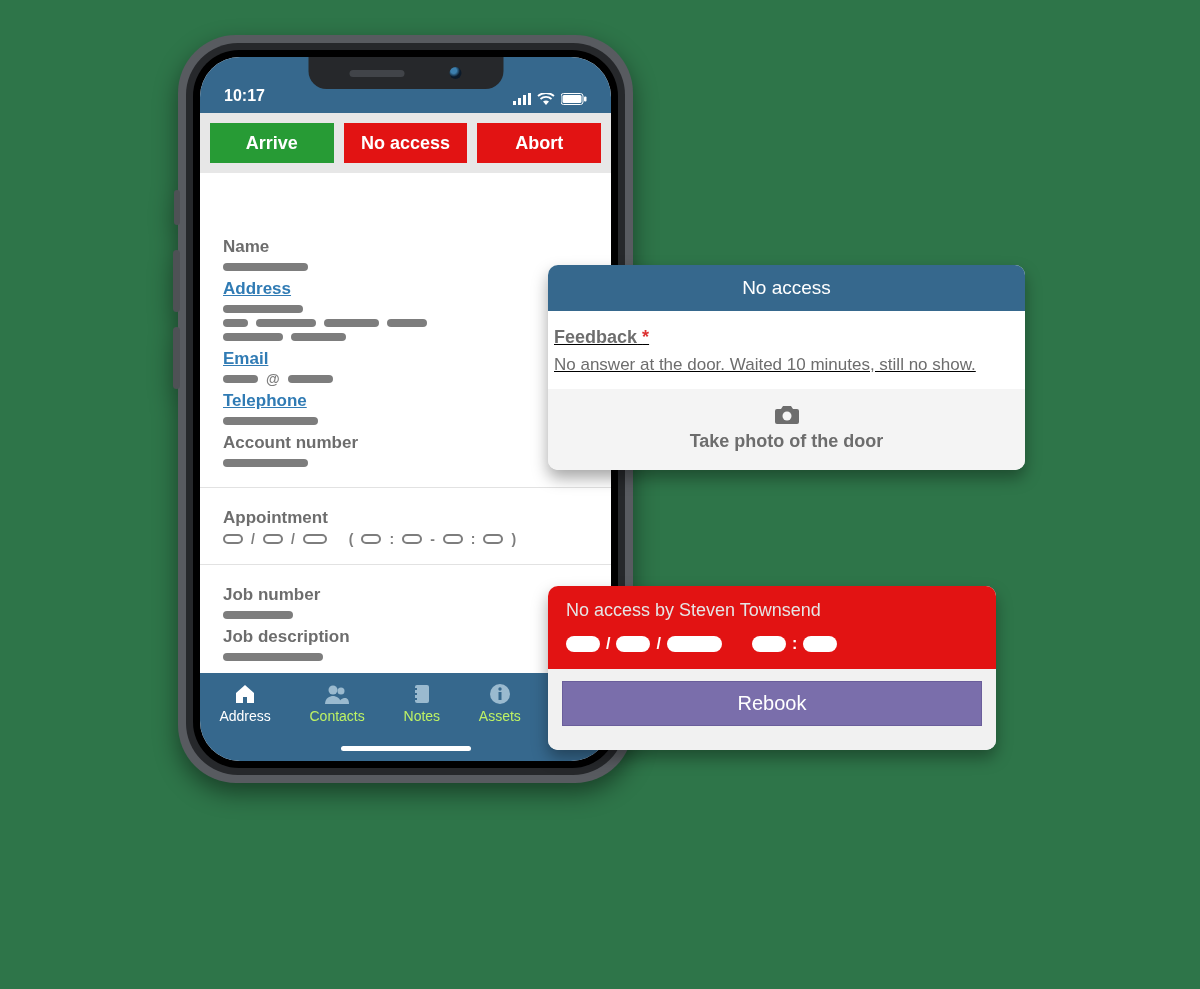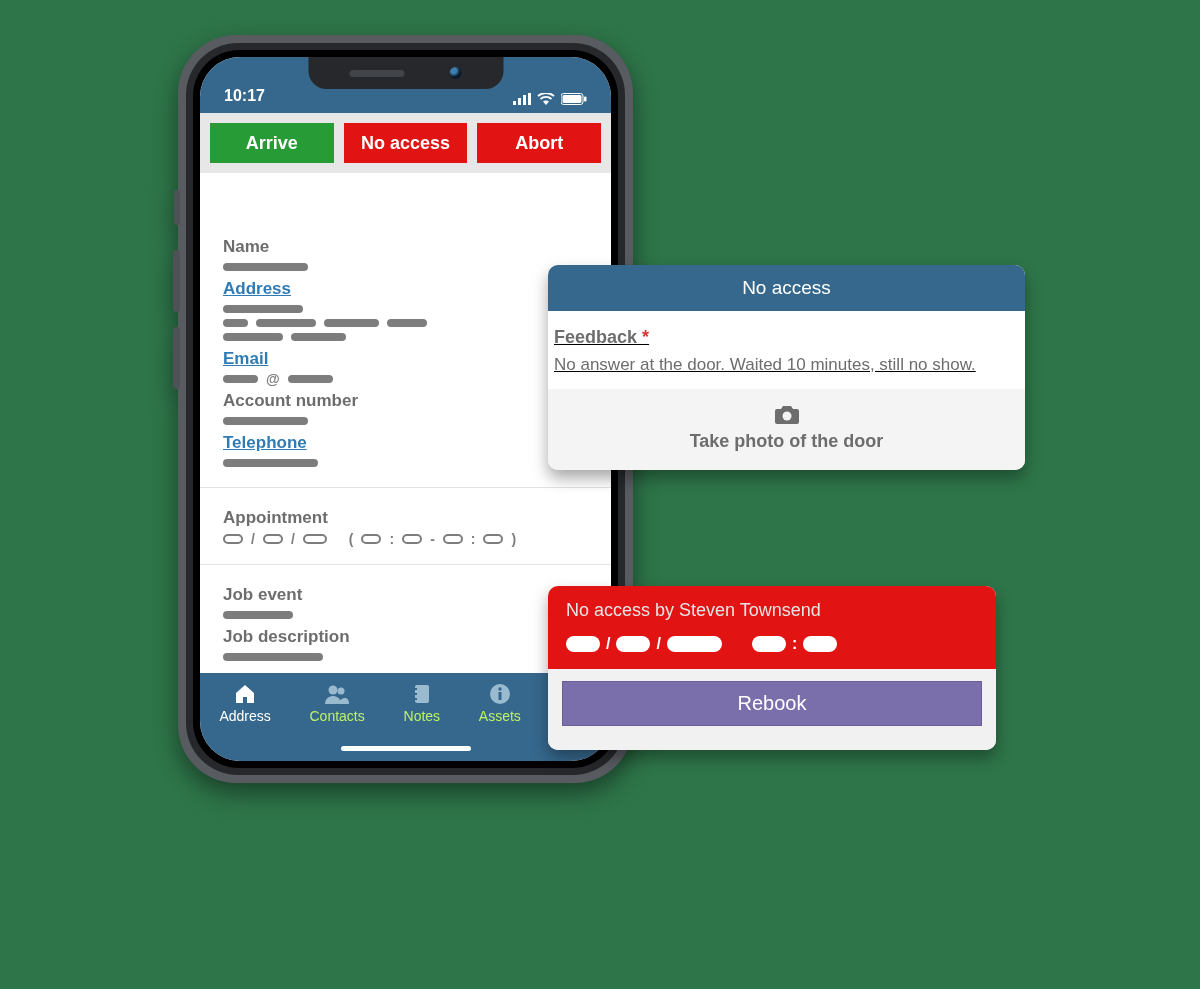--- a/index.html
+++ b/index.html
@@ -259,29 +259,29 @@
         </div>
         <div class="field">
           <div class="lbl link">Email</div>
           <div class="ph-row">
               <span class="ph" style="width:35px"></span>
               <span class="ph-char">@</span>
               <span class="ph" style="width:45px"></span>
             </div>
         </div>
         <div class="field">
+          <div class="lbl link">Telephone</div>
+          <div class="ph-row">
+              <span class="ph" style="width:95px"></span>
+            </div>
+        </div>
+        <div class="field">
           <div class="lbl">Account number</div>
           <div class="ph-row">
               <span class="ph" style="width:85px"></span>
-            </div>
-        </div>
-        <div class="field">
-          <div class="lbl link">Telephone</div>
-          <div class="ph-row">
-              <span class="ph" style="width:95px"></span>
             </div>
         </div>
       </div>
 
       <div class="section">
         <div class="field">
           <div class="lbl">Appointment</div>
           <div class="ph-row">
             <span class="ph hollow" style="min-width:16px"></span>
               <span class="ph-char">/</span>
@@ -297,21 +297,21 @@
             <span class="ph hollow" style="min-width:16px"></span>
               <span class="ph-char">:</span>
               <span class="ph hollow" style="min-width:16px"></span>
               <span class="ph-char">)</span>
           </div>
         </div>
       </div>
 
       <div class="section" style="border-bottom:none">
         <div class="field">
-          <div class="lbl">Job event</div>
+          <div class="lbl">Job number</div>
           <div class="ph-row">
               <span class="ph" style="width:70px"></span>
             </div>
         </div>
         <div class="field">
           <div class="lbl">Job description</div>
           <div class="ph-row">
               <span class="ph" style="width:100px"></span>
             </div>
         </div>

